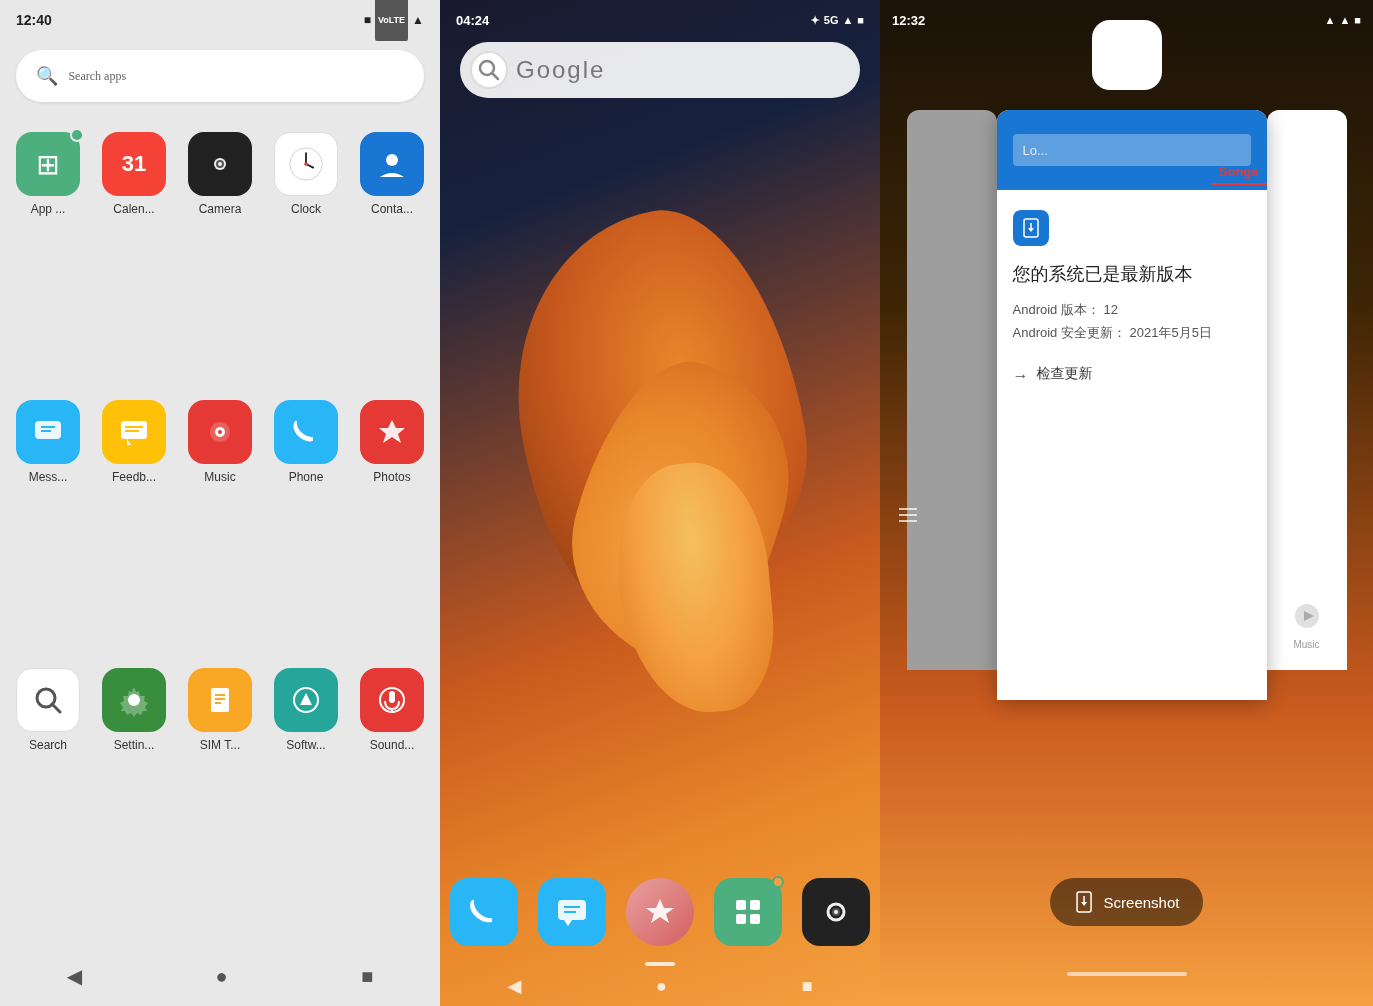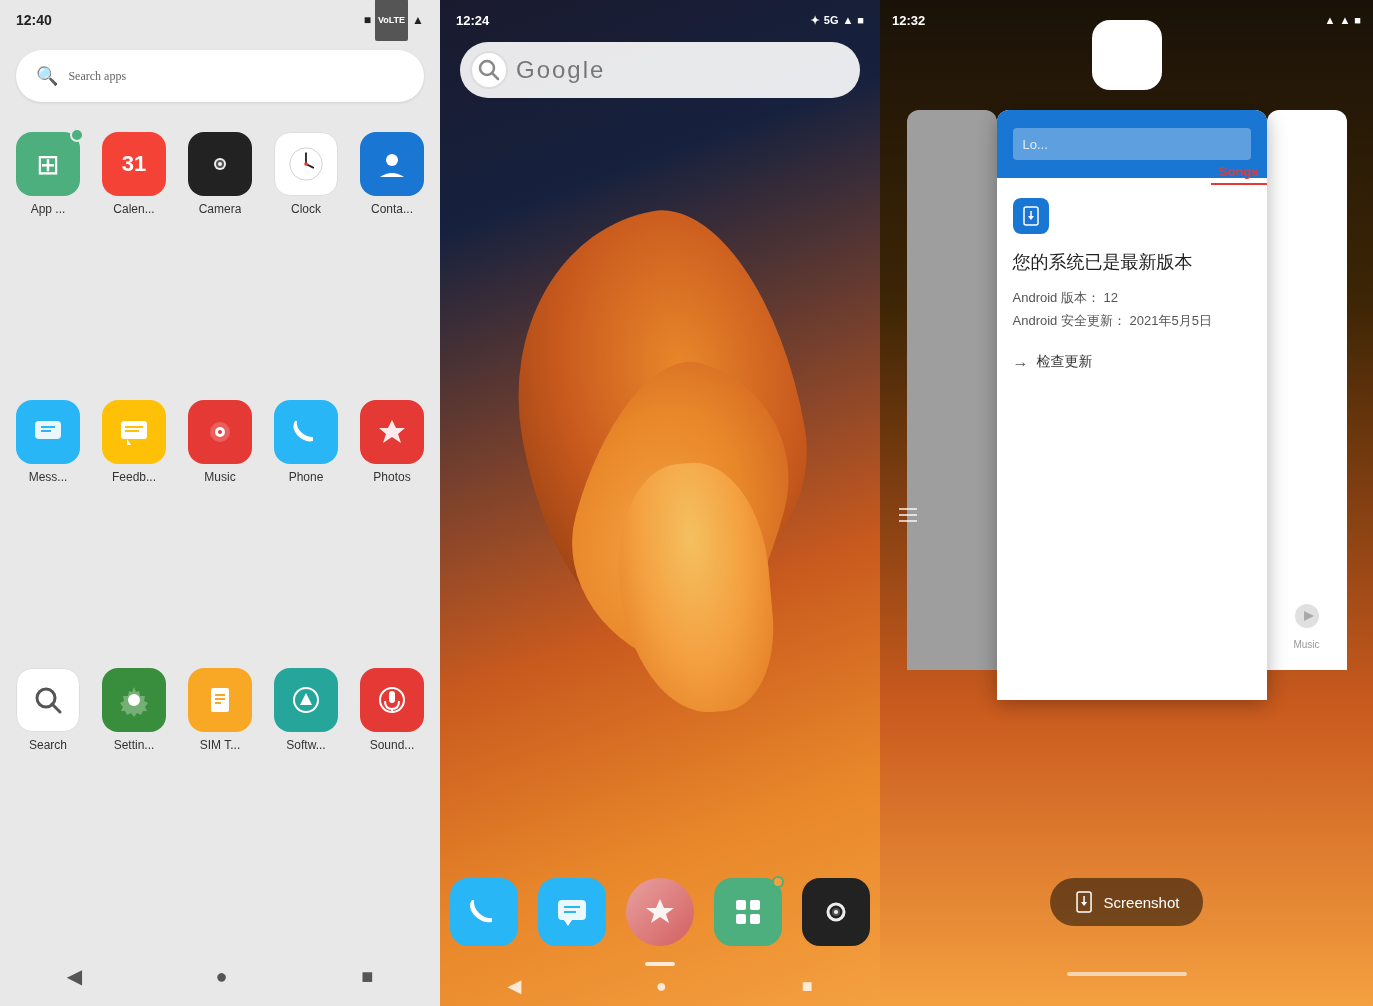--- a/index.html
+++ b/index.html
@@ -350,21 +350,21 @@
       height: 590px;
       background: white;
       border-radius: 12px 12px 0 0;
       overflow: hidden;
       position: relative;
       z-index: 3;
       flex-shrink: 0;
       box-shadow: 0 4px 20px rgba(0,0,0,0.3);
     }
     .card-header-blue {
-      height: 68px;
+      height: 80px;
       background: #1976d2;
       display: flex;
       align-items: center;
       padding: 0 16px;
     }
     .card-search-bar {
       background: rgba(255,255,255,0.3);
       border-radius: 4px;
       height: 32px;
       display: flex;
@@ -690,21 +690,21 @@
   <div class="nav-bar1">
     <span class="nav-btn">◀</span>
     <span class="nav-btn">●</span>
     <span class="nav-btn">■</span>
   </div>
 </div>
 
 <div class="panel2">
 
   <div class="status-bar2">
-    <span>12:24</span>
+    <span>04:24</span>
     <div class="status-icons2">
       <span>✦</span>
       <span>5G</span>
       <span>▲</span>
       <span>■</span>
     </div>
   </div>
 
   <div class="google-search-bar">
     <div class="google-search-icon">

